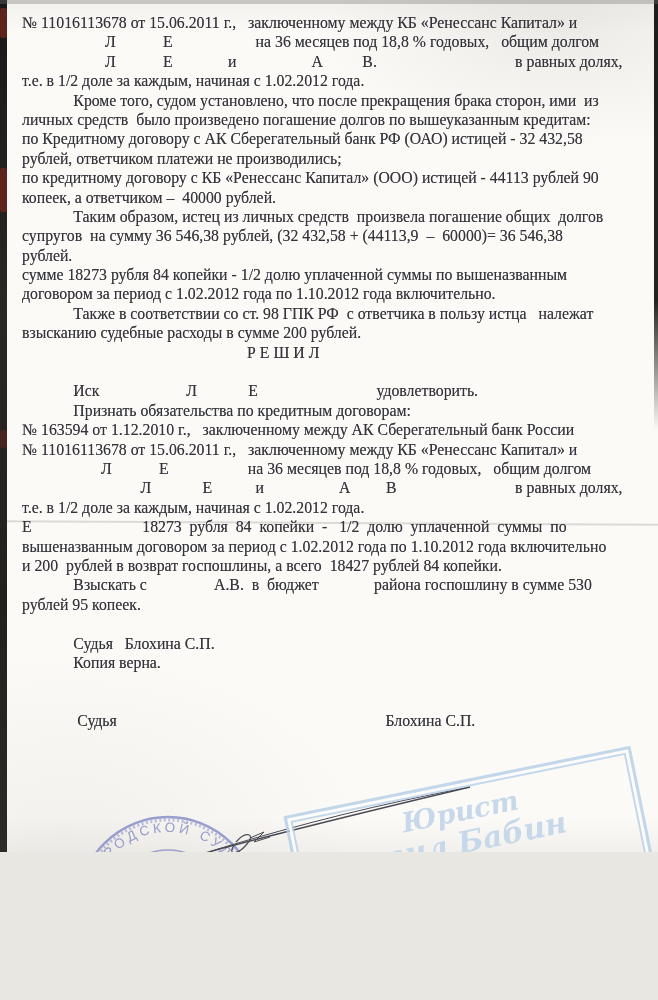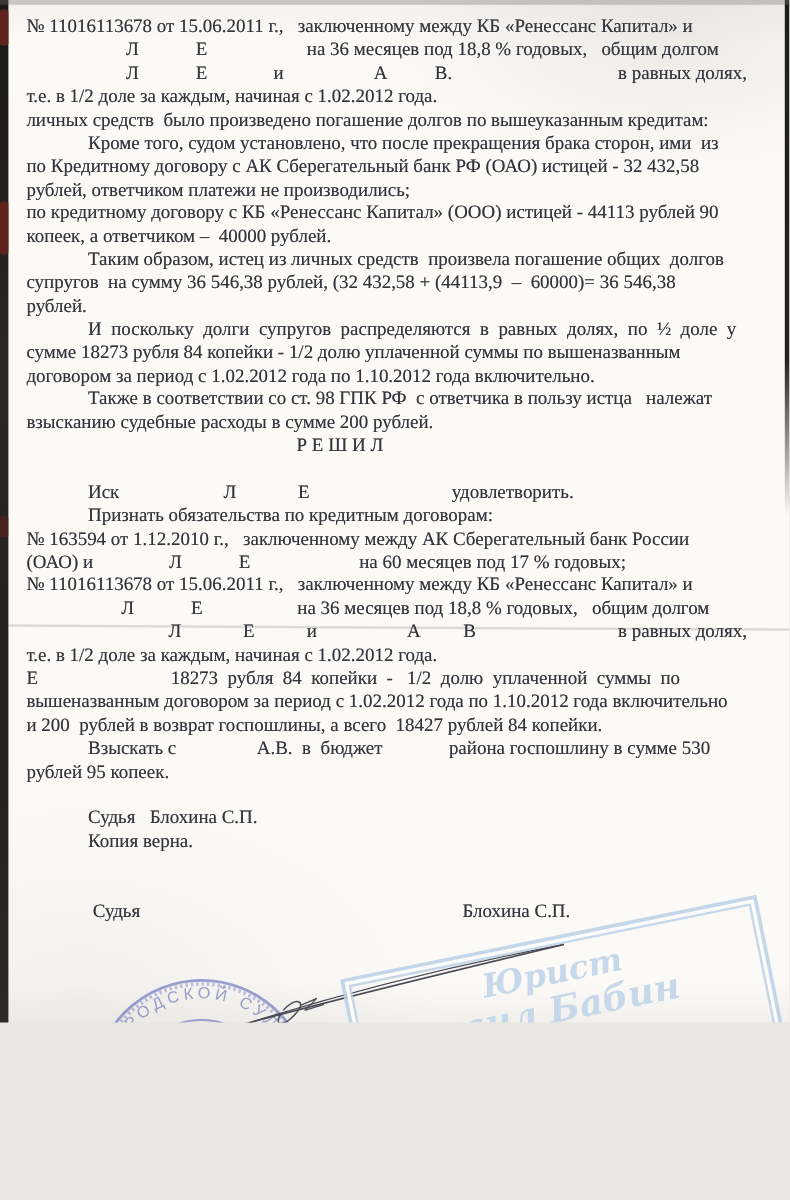--- a/index.html
+++ b/index.html
@@ -52,40 +52,38 @@
   <div class="blob" style="top:430px;height:18px;opacity:.6;"></div>
   <div class="edge-right"></div>
   <div class="edge-top"></div>
   <div class="crease" style="top:522px;"></div>
 
   <div id="doc">
       <div class="line">№ 11016113678 от 15.06.2011 г.,   заключенному между КБ «Ренессанс Капитал» и</div>
       <div class="line">                     Л            Е                     на 36 месяцев под 18,8 % годовых,   общим долгом</div>
       <div class="line">                     Л            Е              и                   А          В.                                   в равных долях,</div>
       <div class="line">т.е. в 1/2 доле за каждым, начиная с 1.02.2012 года.</div>
+      <div class="line">             Кроме того, судом установлено, что после прекращения брака сторон, ими  из</div>
       <div class="line">личных средств  было произведено погашение долгов по вышеуказанным кредитам:</div>
-      <div class="line">             Кроме того, судом установлено, что после прекращения брака сторон, ими  из</div>
       <div class="line">по Кредитному договору с АК Сберегательный банк РФ (ОАО) истицей - 32 432,58</div>
       <div class="line">рублей, ответчиком платежи не производились;</div>
       <div class="line">по кредитному договору с КБ «Ренессанс Капитал» (ООО) истицей - 44113 рублей 90</div>
       <div class="line">копеек, а ответчиком –  40000 рублей.</div>
       <div class="line">             Таким образом, истец из личных средств  произвела погашение общих  долгов</div>
       <div class="line">супругов  на сумму 36 546,38 рублей, (32 432,58 + (44113,9  –  60000)= 36 546,38</div>
       <div class="line">рублей.</div>
-      <div class="line">             И  поскольку  долги  супругов  распределяются  в  равных  долях,  по  ½  доле  у</div>
       <div class="line">сумме 18273 рубля 84 копейки - 1/2 долю уплаченной суммы по вышеназванным</div>
       <div class="line">договором за период с 1.02.2012 года по 1.10.2012 года включительно.</div>
       <div class="line">             Также в соответствии со ст. 98 ГПК РФ  с ответчика в пользу истца   належат</div>
       <div class="line">взысканию судебные расходы в сумме 200 рублей.</div>
       <div class="line">                                                         Р Е Ш И Л</div>
       <div class="line"></div>
       <div class="line">             Иск                      Л             Е                              удовлетворить.</div>
       <div class="line">             Признать обязательства по кредитным договорам:</div>
       <div class="line">№ 163594 от 1.12.2010 г.,   заключенному между АК Сберегательный банк России</div>
-      <div class="line">(ОАО) и                Л            Е                       на 60 месяцев под 17 % годовых;</div>
       <div class="line">№ 11016113678 от 15.06.2011 г.,   заключенному между КБ «Ренессанс Капитал» и</div>
       <div class="line">                    Л            Е                    на 36 месяцев под 18,8 % годовых,   общим долгом</div>
       <div class="line">                              Л             Е           и                   А         В                              в равных долях,</div>
       <div class="line">т.е. в 1/2 доле за каждым, начиная с 1.02.2012 года.</div>
       <div class="line">Е                            18273  рубля  84  копейки  -   1/2  долю  уплаченной  суммы  по</div>
       <div class="line">вышеназванным договором за период с 1.02.2012 года по 1.10.2012 года включительно</div>
       <div class="line">и 200  рублей в возврат госпошлины, а всего  18427 рублей 84 копейки.</div>
       <div class="line">             Взыскать с                 А.В.  в  бюджет              района госпошлину в сумме 530</div>
       <div class="line">рублей 95 копеек.</div>
       <div class="line"></div>

